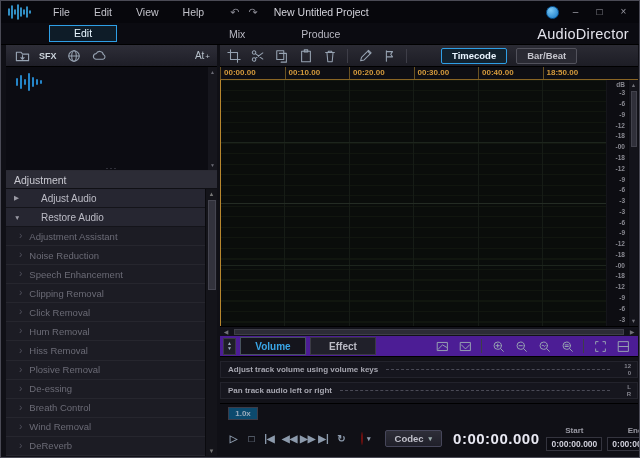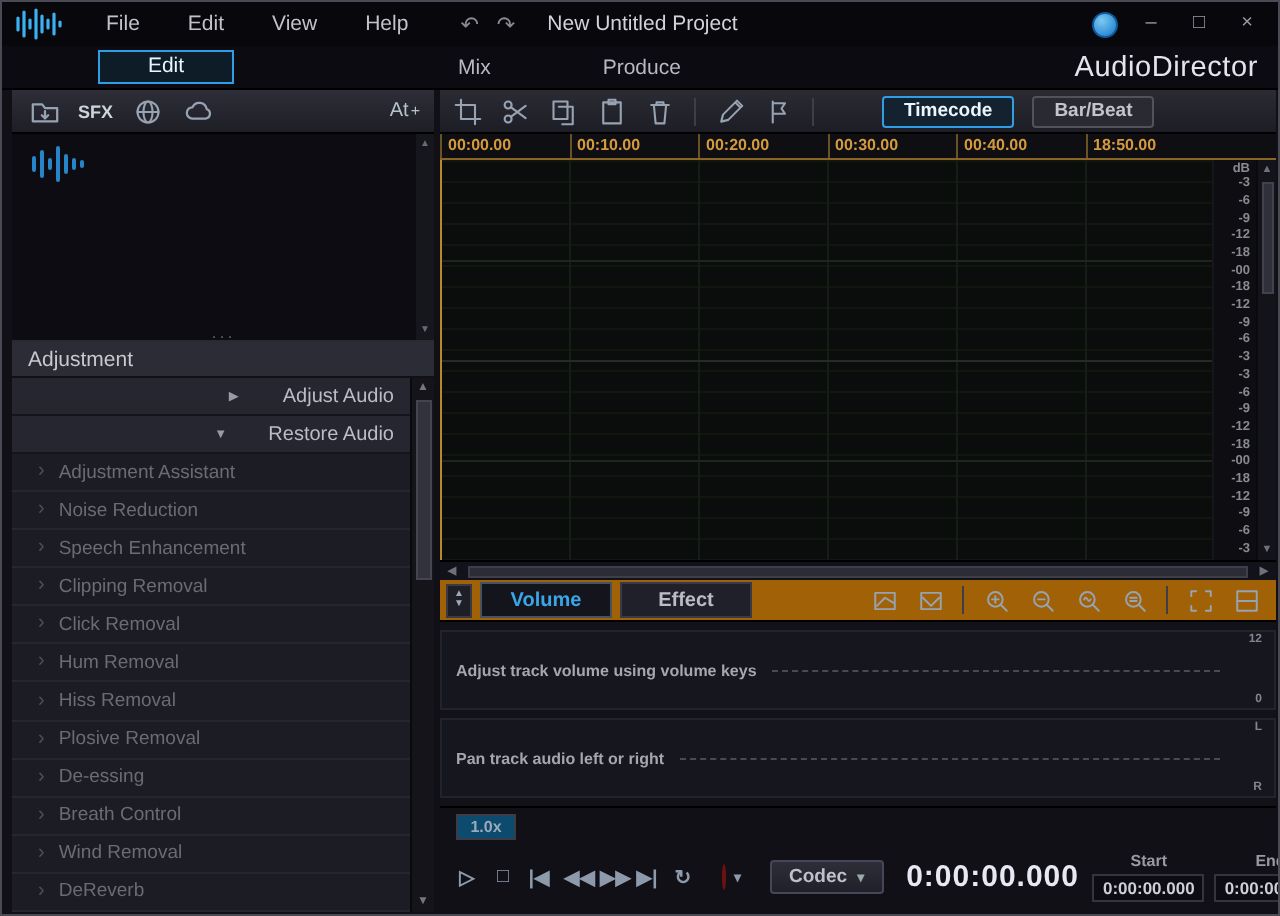--- a/index.html
+++ b/index.html
@@ -37,21 +37,21 @@
 .at-plus{font-size:8px;margin-left:1px;}
 .lib-area{height:104px;flex:none;background:#0c0c12;position:relative;border-bottom:1px solid #2a2a33;}
 .lib-wave{position:absolute;top:5px;left:9px;width:30px;height:20px;}
 .vsbar{position:absolute;right:0;top:0;bottom:0;width:9px;background:#16161d;display:flex;flex-direction:column;align-items:center;justify-content:space-between;font-size:5px;color:#6a6a74;padding:2px 0;}
 .grip{position:absolute;bottom:-1px;left:50%;transform:translateX(-50%);color:#5e5e6a;font-size:9px;line-height:6px;letter-spacing:1px;}
 
 
 .adj{flex:1;display:flex;flex-direction:column;background:#17171e;min-height:0;}
 .adj-header{height:18px;flex:none;background:#2c2c36;font-size:10.5px;color:#c8c8d0;display:flex;align-items:center;padding:0 8px;border-bottom:1px solid #101015;}
 .adj-body{flex:1;display:flex;flex-direction:column;position:relative;padding-right:12px;min-height:0;}
-.adj-section{height:19px;flex:none;background:#262631;display:flex;align-items:center;gap:19px;padding:0 8px;border-bottom:1px solid #14141a;font-size:10px;color:#bcbcc6;justify-content:flex-end;}
+.adj-section{height:19px;flex:none;background:#262631;display:flex;align-items:center;gap:19px;padding:0 8px;border-bottom:1px solid #14141a;font-size:10px;color:#bcbcc6;}
 .sec-arrow{font-size:6.5px;color:#9a9aa4;width:8px;}
 .adj-items{flex:1;display:flex;flex-direction:column;min-height:0;}
 .adj-item{flex:1;display:flex;align-items:center;gap:7px;padding:0 8px 0 13px;background:#1c1c24;border-bottom:1px solid #26262e;font-size:9.5px;color:#6b6b76;min-height:0;}
 .adj-item .chev{color:#50505c;font-size:10px;line-height:8px;}
 .adj-scroll{position:absolute;top:0;right:0;bottom:0;width:12px;background:#14141a;display:flex;flex-direction:column;align-items:center;font-size:6px;color:#777;padding:2px 0;border-left:1px solid #0a0a0e;}
 .adj-scroll .thumb{width:8px;height:90px;background:#32323c;border:1px solid #454550;margin-top:3px;}
 .adj-scroll .sdown{margin-top:auto;}
 
 
 .edit-toolbar{height:22px;flex:none;background:linear-gradient(#2b2b34,#1d1d25);display:flex;align-items:center;gap:6px;padding:0 5px;border-bottom:1px solid #000;}
@@ -79,30 +79,30 @@
 .vscroll{width:10px;flex:none;background:#13131a;display:flex;flex-direction:column;align-items:center;font-size:5.5px;color:#707078;padding:2px 0;border-left:1px solid #0a0a0e;}
 .vthumb{width:6px;height:56px;background:#30303a;border:1px solid #42424c;margin-top:3px;}
 .vdown{margin-top:auto;}
 
 
 .hscroll{height:10px;flex:none;background:#12121a;display:flex;align-items:center;border-top:1px solid #000;}
 .harrow{width:12px;font-size:5.5px;color:#707078;text-align:center;flex:none;}
 .hthumb{flex:1;height:6px;background:#2c2c36;border:1px solid #3e3e48;margin:0 2px;}
 
 
-.panel-tabs{height:21px;flex:none;background:#a16207;display:flex;align-items:center;gap:4px;padding:0 3px;border-bottom:1px solid #000;justify-content:center;}
+.panel-tabs{height:21px;flex:none;background:#4c1d95;display:flex;align-items:center;gap:4px;padding:0 3px;border-bottom:1px solid #000;justify-content:center;}
 .collapse-btn{width:13px;height:17px;background:#1e1e27;border:1px solid #3a3a44;color:#9aabbb;font-size:5px;display:flex;flex-direction:column;align-items:center;justify-content:center;line-height:5px;}
 .ctab{height:18px;min-width:66px;padding:0 10px;display:flex;align-items:center;justify-content:center;font-size:10px;}
 .ctab.volume{color:#3aa6e8;background:#14141c;border:1px solid #46525e;}
 .ctab.effect{color:#bcbcc6;background:#20202a;border:1px solid #3a3a44;}
 .pt-icons{margin-left:auto;display:flex;align-items:center;gap:5px;padding-right:3px;}
 
 
 .tracks{flex:none;background:#121218;padding:4px 0;display:flex;flex-direction:column;gap:4px;}
-.trow{height:40px;background:#16161e;border:1px solid #23232c;display:flex;align-items:center;padding:0 3px;}
+.trow{height:17px;background:#16161e;border:1px solid #23232c;display:flex;align-items:center;padding:0 3px;}
 .tlabel{font-size:8px;color:#a6a6b0;white-space:nowrap;margin-left:4px;}
 .dash{flex:1;border-top:1px dashed #4a4a56;margin:0 8px;height:0;}
 .tscale{width:16px;flex:none;display:flex;flex-direction:column;justify-content:space-between;height:100%;font-size:6px;color:#84848e;text-align:right;padding:1px 3px;}
 
 
 .bottombar{height:53px;flex:none;position:relative;background:#101016;border-top:1px solid #000;}
 .speed-btn{position:absolute;left:8px;top:3px;width:30px;height:13px;background:#0c4a6e;border:1px solid #3c3c48;color:#9aaabb;font-size:8px;text-align:center;line-height:11px;}
 .transport{position:absolute;left:8px;right:4px;bottom:5px;display:flex;align-items:center;gap:7px;}
 .ticon{color:#8c9aac;font-size:10px;min-width:11px;text-align:center;white-space:nowrap;}
 .tdiv{width:1px;height:15px;background:#34343e;}

